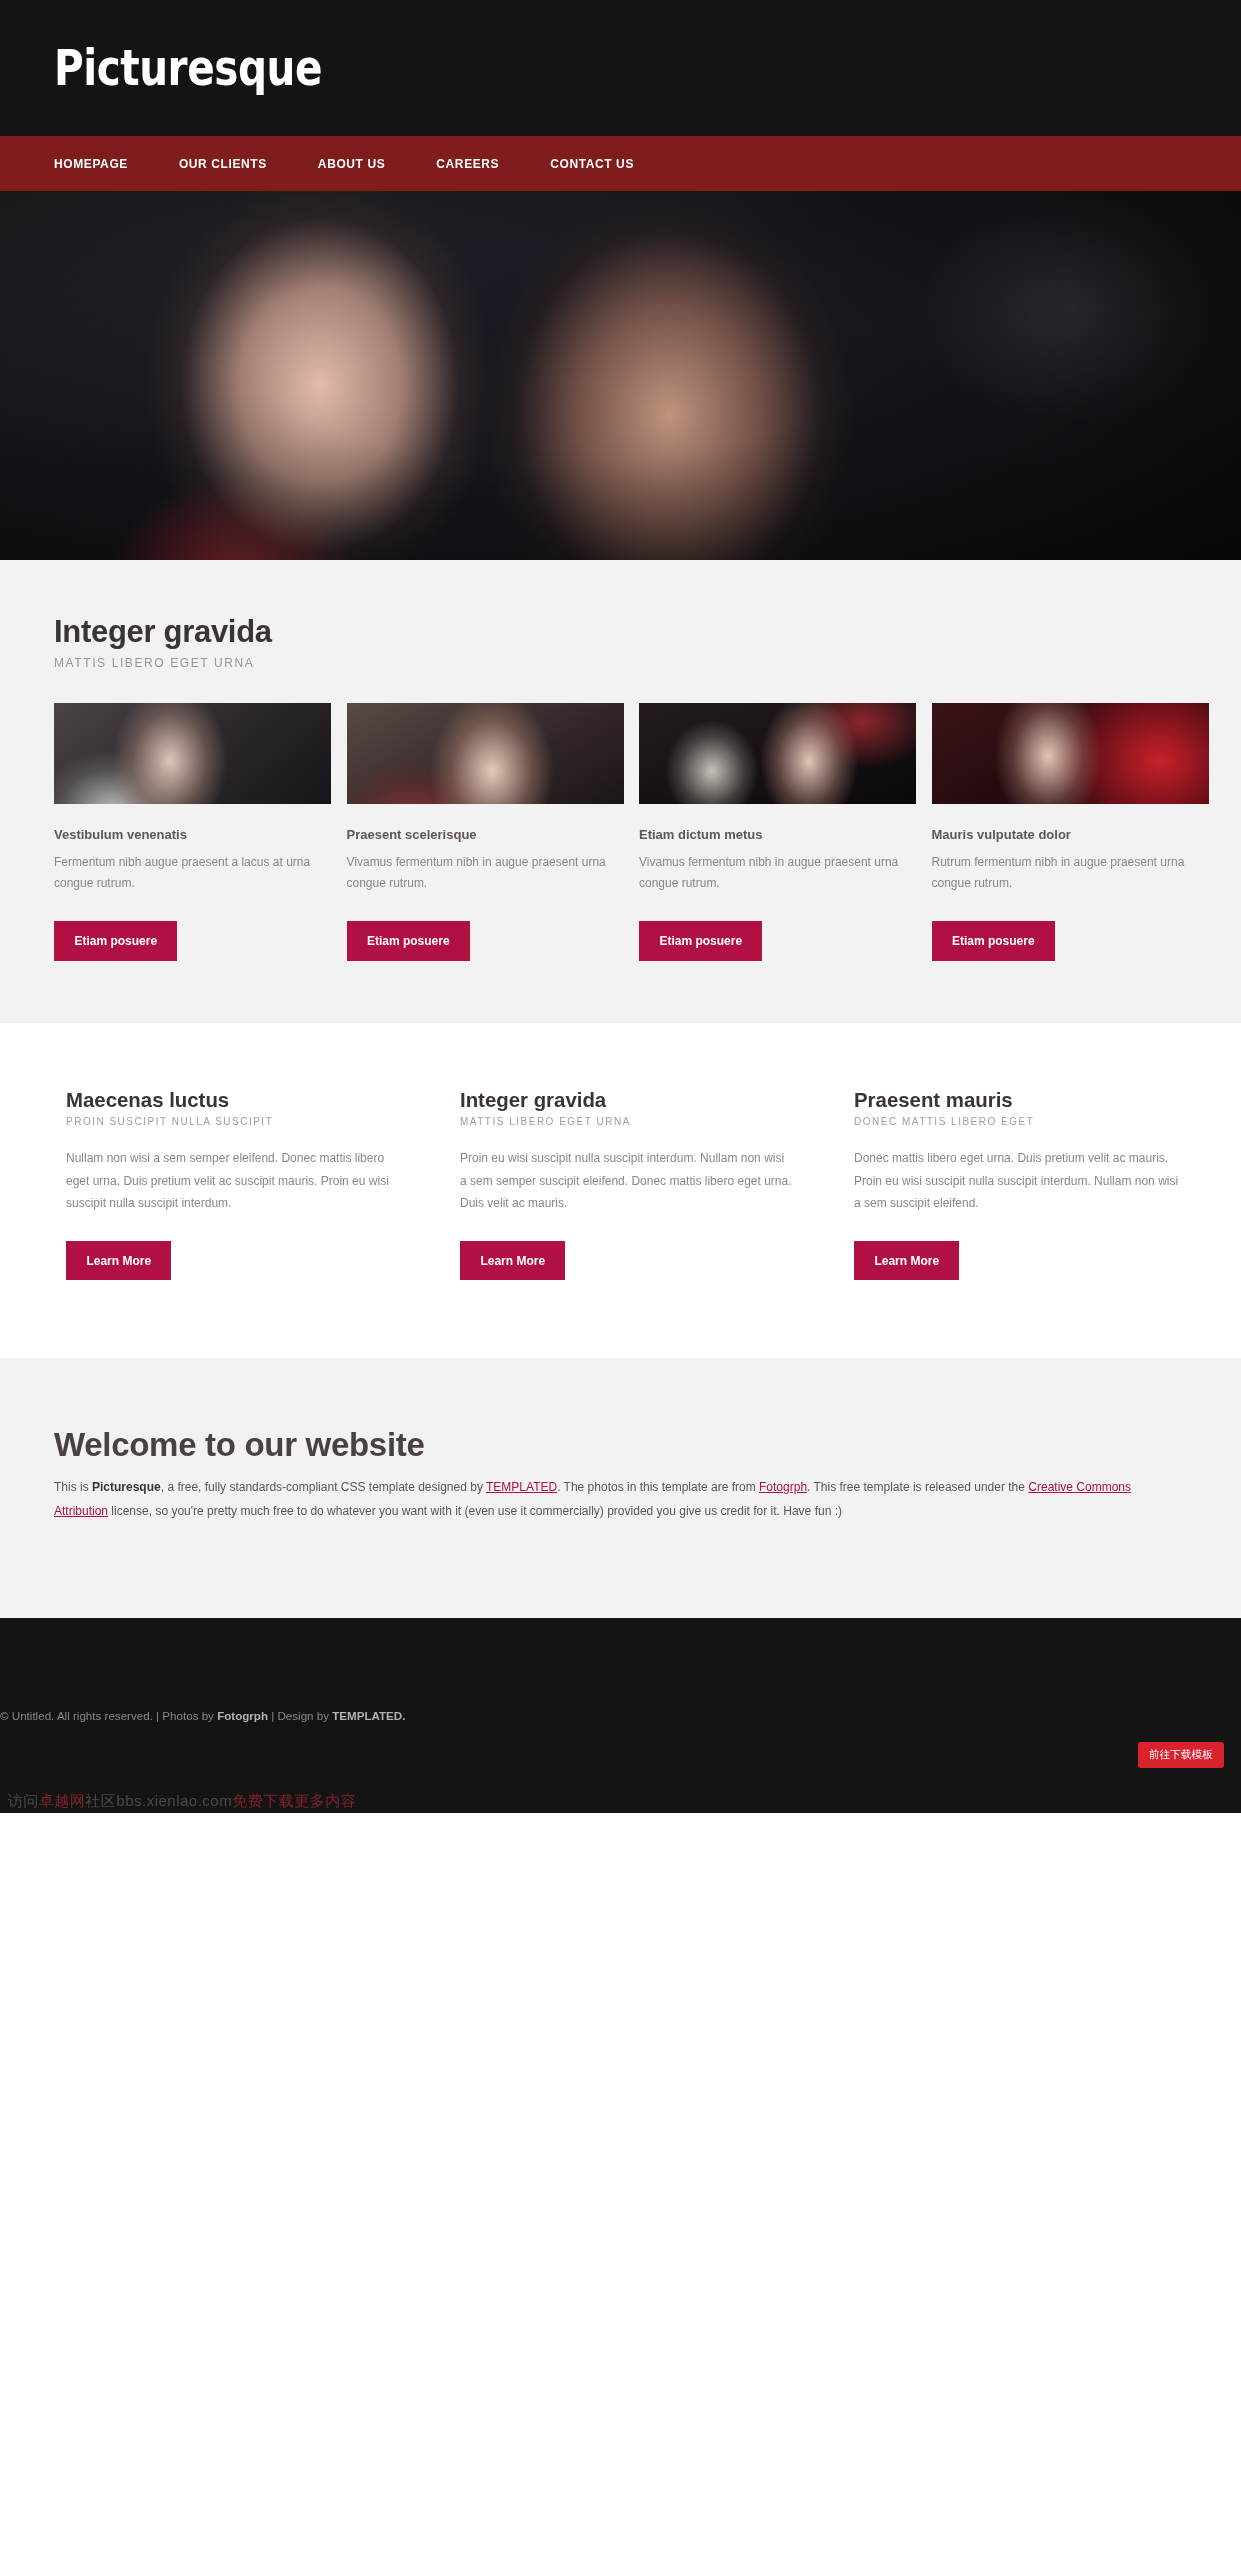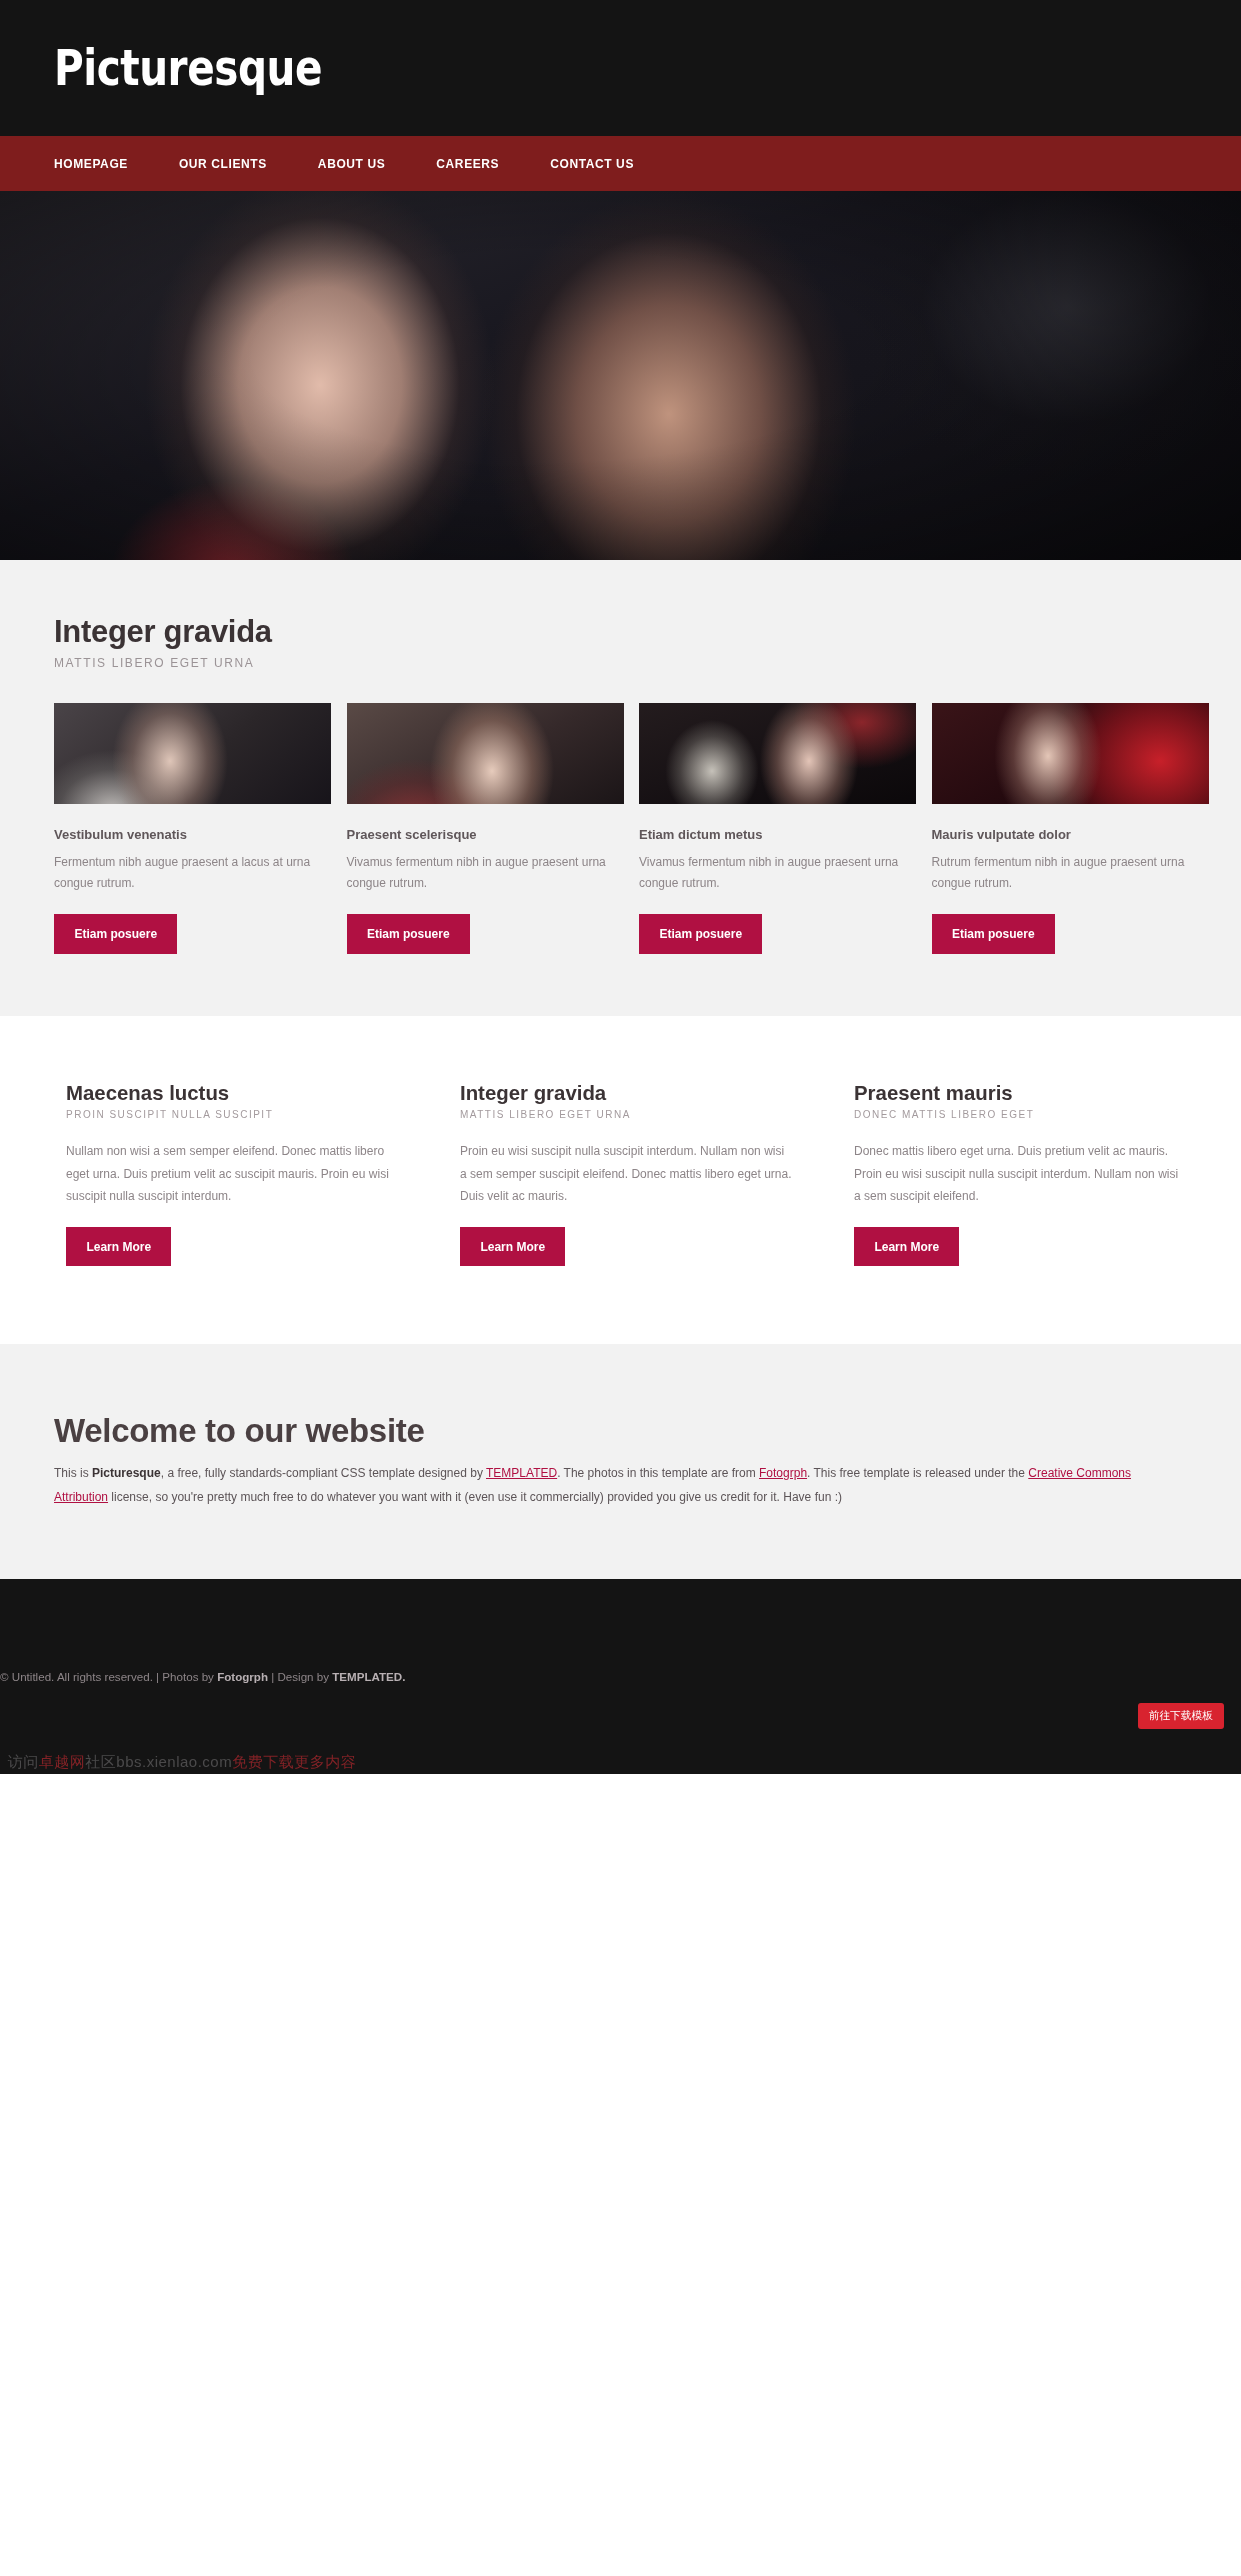--- a/index.html
+++ b/index.html
@@ -140,21 +140,21 @@
     line-height: 1.75;
     color: #8d8588;
   }
   .btn {
     display: inline-block;
     background: #B01042;
     color: #ffffff;
     font-size: 12px;
     font-weight: bold;
     padding: 12.6px 20.4px;
-    margin-top: 20px;
+    margin-top: 27px;
     border: none;
     cursor: pointer;
     font-family: "Liberation Sans", sans-serif;
   }
 
   
   .threecol {
     background: #ffffff;
     padding: 66px 54px 78px 66px;
     display: flex;
@@ -176,21 +176,21 @@
   .col-text {
     margin-top: 20px;
     font-size: 12px;
     line-height: 1.85;
     color: #8d8588;
   }
 
   
   .welcome {
     background: #f2f2f2;
-    padding: 68px 54px 70px 54px;
+    padding: 68px 54px 95px 54px;
   }
   .welcome-title {
     font-size: 33px;
     font-weight: bold;
     color: #4a4042;
     letter-spacing: -0.3px;
   }
   .welcome-text {
     margin-top: 12px;
     font-size: 12px;

